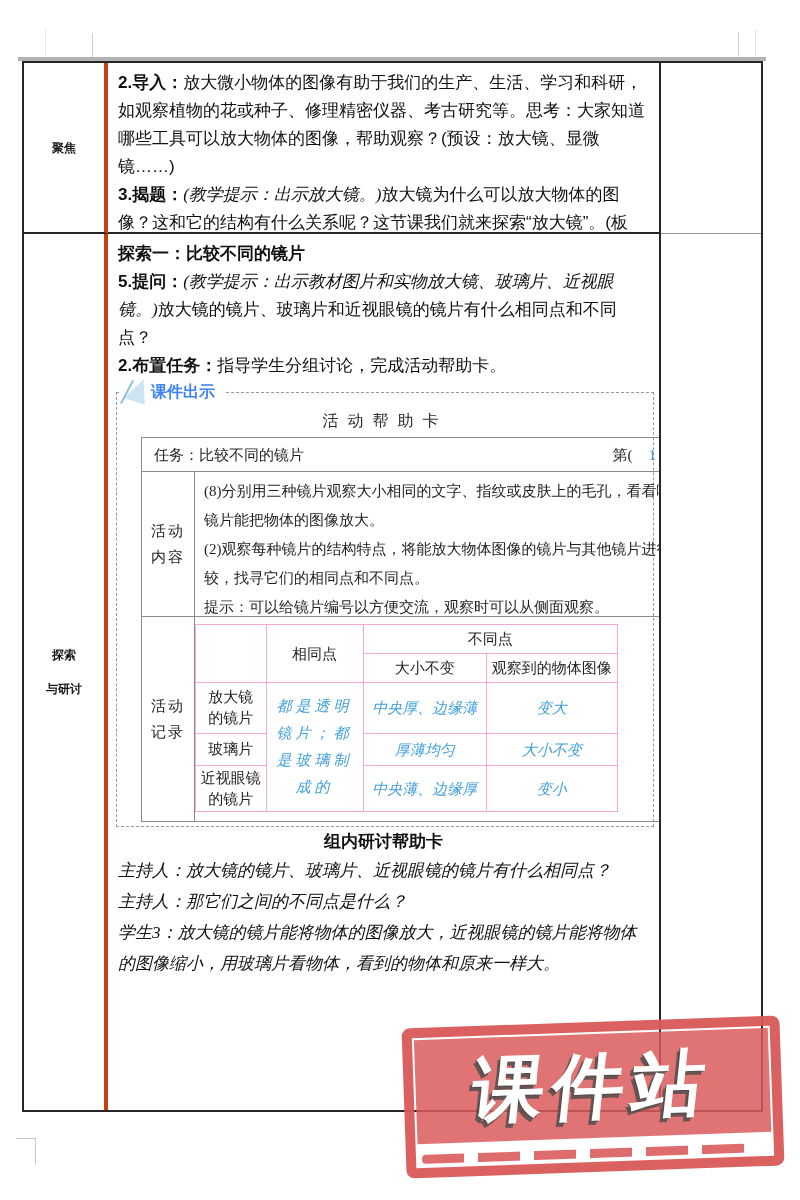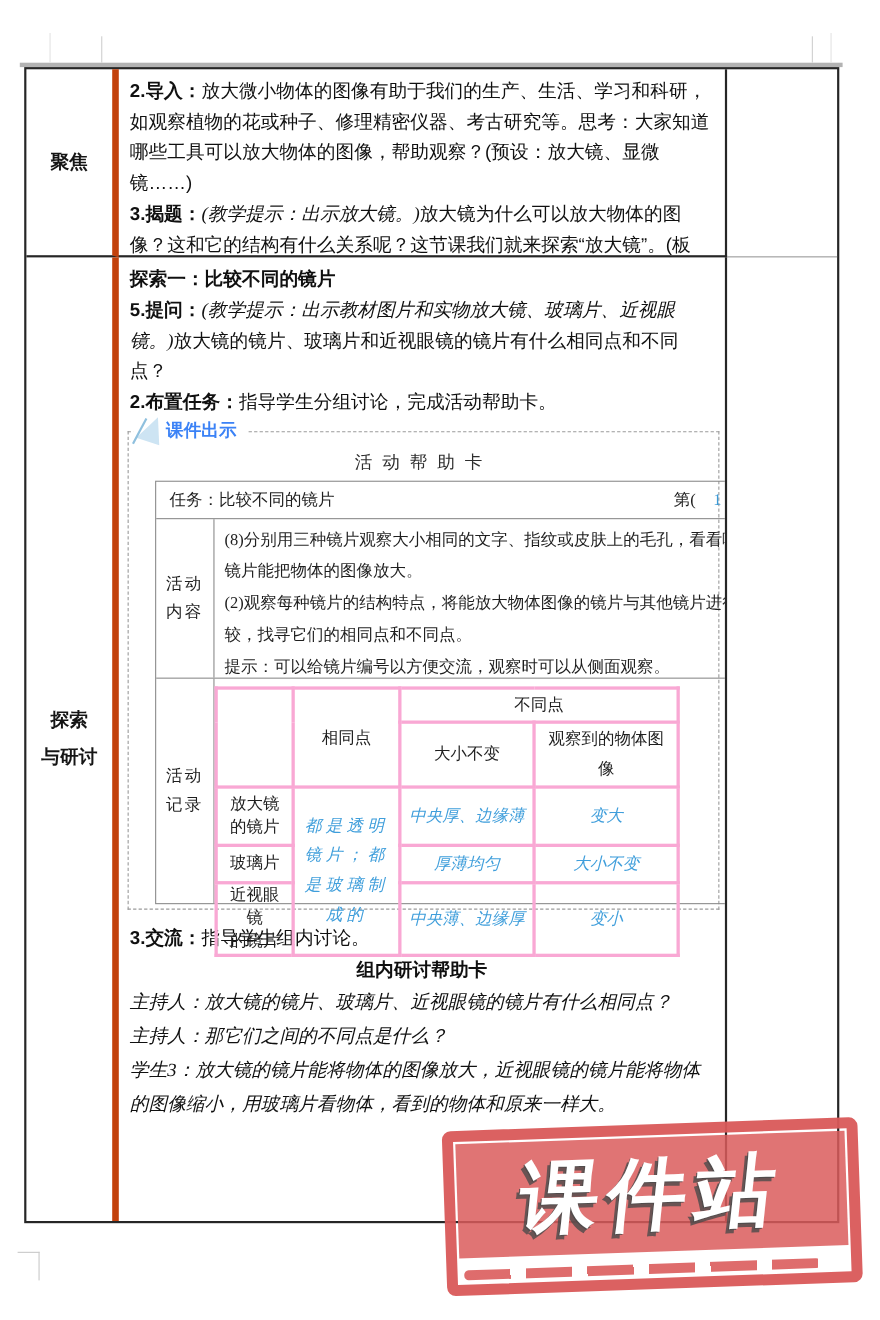--- a/index.html
+++ b/index.html
@@ -21,22 +21,22 @@
   .corner-mark .v{position:absolute;right:0;top:0;width:1px;height:26px;background:#c9c9c9;}
 
   
   .doc-table{
     position:absolute;left:22px;top:61px;width:741px;height:1051px;
     box-sizing:border-box;border:2px solid #262626;
     display:grid;grid-template-columns:84px 553px 1fr;grid-template-rows:171px 1fr;
   }
   .cell{box-sizing:border-box;overflow:hidden;}
   .label-cell{
-    border-right:6px solid #c2410c;display:flex;align-items:center;justify-content:center;
-    font-weight:bold;font-size:17px;text-align:center;white-space:pre-line;line-height:34px;
+    border-right:4px solid #c2410c;display:flex;align-items:center;justify-content:center;
+    font-weight:bold;font-size:12px;text-align:center;white-space:pre-line;line-height:34px;
   }
   .rb{border-right:2px solid #262626;}
   .bb{border-bottom:2px solid #262626;}
   .bb-light{border-bottom:1px solid #9a9a9a;}
   .content-cell{padding:6px 10px;font-size:17px;line-height:28px;color:#101010;}
   .content-cell p{margin:0;}
   b.lead{font-weight:bold;}
   .kai{font-style:italic;font-family:"Liberation Serif",serif;}
 
   
@@ -69,21 +69,21 @@
   .cw-mid{display:flex;border-bottom:1px solid #8c8c8c;height:145px;box-sizing:border-box;}
   .side-label{
     width:52px;border-right:1px solid #8c8c8c;display:flex;align-items:center;justify-content:center;
     text-align:center;white-space:pre-line;line-height:26px;letter-spacing:2px;flex:none;
   }
   .cw-content{flex:1;padding:5px 9px;line-height:29px;}
   .cw-content p{margin:0;}
   .cw-rec{display:flex;height:204px;box-sizing:border-box;}
   .rec-area{flex:1;padding:7px 0 0 0;}
   table.rec-table{border-collapse:collapse;width:423px;table-layout:fixed;}
-  table.rec-table td{border:3px solid #f9a8d4;text-align:center;padding:0 4px;overflow:hidden;}
+  table.rec-table td{border:1px solid #f9a8d4;text-align:center;padding:0 4px;overflow:hidden;}
   tr.h1 td{height:25px;}
   tr.h2 td{height:28px;}
   tr.r1 td{height:50px;}
   tr.r2 td{height:31px;}
   tr.r3 td{height:45px;}
   td.name{white-space:pre-line;line-height:21px;}
   .blue{color:#3f9edb;font-style:italic;}
   td.same{letter-spacing:4px;line-height:27px;text-align:left;padding:0 8px;vertical-align:middle;}
 
   
@@ -211,21 +211,20 @@
                 <td class="blue">中央薄、边缘厚</td>
                 <td class="blue">变小</td>
               </tr>
               </tbody>
             </table>
           </div>
         </div>
       </div>
     </div>
 
-    <p class="p-comm"><b class="lead">3.交流：</b><span>指导学生组内讨论。</span></p>
     <p class="disc-title">组内研讨帮助卡</p>
     <div class="disc">
       <p>主持人：放大镜的镜片、玻璃片、近视眼镜的镜片有什么相同点？</p>
       <p>主持人：那它们之间的不同点是什么？</p>
       <p>学生3：放大镜的镜片能将物体的图像放大，近视眼镜的镜片能将物体的图像缩小，用玻璃片看物体，看到的物体和原来一样大。</p>
 
     </div>
   </div>
   <div class="cell"></div>
 </div>

